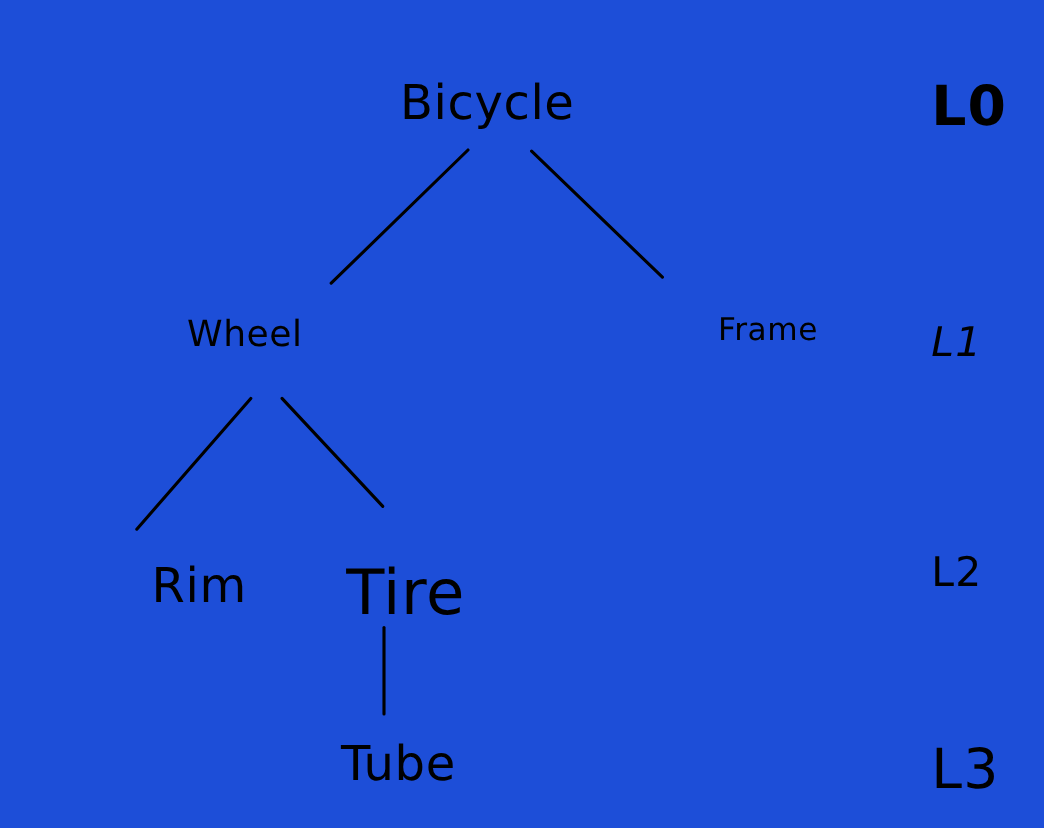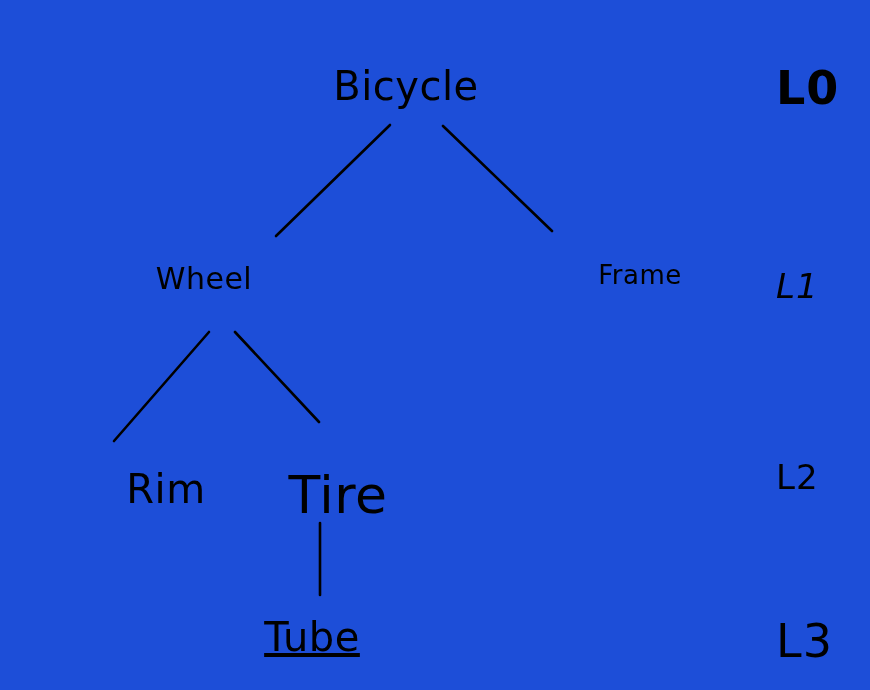--- a/index.html
+++ b/index.html
@@ -57,21 +57,21 @@
       <line x1="235" y1="332" x2="319" y2="422" stroke="#000000" stroke-width="2.6" stroke-linecap="round"></line>
       <line x1="320" y1="523" x2="320" y2="595" stroke="#000000" stroke-width="2.6" stroke-linecap="round"></line>
     </svg>
 
   <div id="node-layer">
       <div class="node-label" style="left: 406px; top: 65.8px; font-size: 40px; color: rgb(0, 0, 0);">Bicycle</div>
       <div class="node-label" style="left: 204px; top: 263.8px; font-size: 30px; color: rgb(0, 0, 0);">Wheel</div>
       <div class="node-label" style="left: 640px; top: 261.8px; font-size: 26px; color: rgb(0, 0, 0);">Frame</div>
       <div class="node-label" style="left: 130px; top: 468.8px; font-size: 40px; color: rgb(0, 0, 0); margin-left: 36px;">Rim</div>
       <div class="node-label" style="left: 327px; top: 468.8px; font-size: 52px; color: rgb(0, 0, 0); margin-left: 11px;">Tire</div>
-      <div class="node-label" style="left: 312px; top: 616.8px; font-size: 40px; color: rgb(0, 0, 0); text-decoration: underline;">Tube</div>
+      <div class="node-label" style="left: 332px; top: 616.8px; font-size: 40px; color: rgb(0, 0, 0);">Tube</div>
     </div>
 
   <div id="level-layer">
       <div class="level-label" style="left: 776px; top: 65.48px; font-size: 46px; color: rgb(0, 0, 0); font-weight: bold;">L0</div>
       <div class="level-label" style="left: 776px; top: 269.48px; font-size: 34px; color: rgb(0, 0, 0); font-style: italic;">L1</div>
       <div class="level-label" style="left: 776px; top: 460.48px; font-size: 34px; color: rgb(0, 0, 0);">L2</div>
       <div class="level-label" style="left: 776px; top: 618.48px; font-size: 46px; color: rgb(0, 0, 0);">L3</div>
     </div>
 
 </div>

